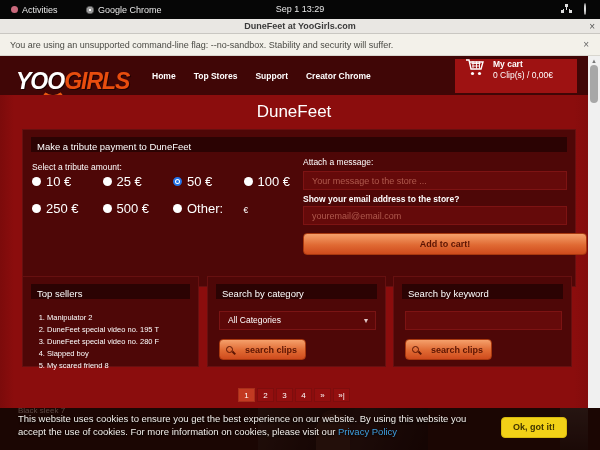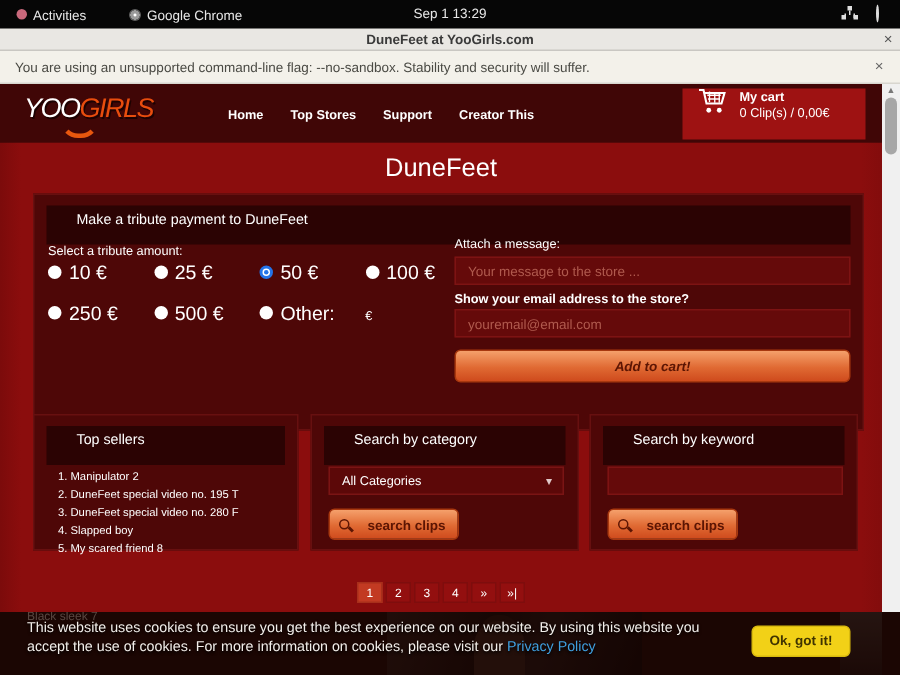--- a/index.html
+++ b/index.html
@@ -20,62 +20,62 @@
   #titlebar .t { width:100%; text-align:center; line-height:15px; font-weight:bold; display:block; }
   .close-x { position:absolute; right:5px; top:0; line-height:15px; color:#555; font-size:10px; cursor:default; }
 
   
   #warnbar { left:0; top:34px; width:600px; height:22px; background:#f3f1ea; color:#4a4a44; font-size:9px; border-bottom:1px solid #d8d6cf; }
   #warnbar .msg { position:absolute; left:10px; top:0; line-height:22px; }
   #warnbar .wx { position:absolute; right:11px; top:0; line-height:22px; color:#666; font-size:10px; }
 
   
   #siteheader { left:0; top:56px; width:588px; height:39px; background:#400606; }
-  #logo { position:absolute; left:16px; top:6px; font-size:18px; font-weight:normal; font-style:italic; letter-spacing:-1px; white-space:nowrap; }
+  #logo { position:absolute; left:16px; top:12px; font-size:23px; font-weight:bold; font-style:italic; letter-spacing:-1px; white-space:nowrap; }
   #logo .yoo { color:#ffffff; text-shadow:1px 1px 0 #1c0202; }
   #logo .girls { color:#e84d0e; text-shadow:1px 1px 0 #1c0202; }
   #logo .smile { position:absolute; left:24px; top:18px; width:26px; height:12px; border:3px solid #e8570e; border-top:none; border-left-color:transparent; border-right-color:transparent; border-radius:0 0 14px 14px; }
   #nav { position:absolute; left:152px; top:0; height:39px; display:flex; align-items:center; gap:18px; }
   .nav-item { color:#fff; font-size:8.5px; font-weight:bold; cursor:pointer; white-space:nowrap; }
   #cartbox { position:absolute; left:455px; top:3px; width:122px; height:34px; background:#9e1212; display:flex; align-items:flex-start; }
   #cartbox svg { margin-left:10px; }
   #cartbox .txt { margin-left:8px; color:#fff; font-size:8.5px; line-height:1.35; }
   #cartbox .txt b { font-weight:bold; }
 
   
   #scrollbar { left:588px; top:56px; width:12px; height:394px; background:#f0f0f0; }
   #scrollbar .arr { position:absolute; left:0; width:12px; text-align:center; color:#777; font-size:6px; line-height:8px; }
   #sb-thumb { position:absolute; left:2px; top:9px; width:8px; height:38px; background:#a7a7a7; border-radius:4px; }
 
   
   #page { left:0; top:95px; width:588px; height:355px; background:linear-gradient(90deg,#7c0b0b 0px,#8b0d0d 14px,#8b0d0d 574px,#830c0c 588px); overflow:hidden; }
   #page-title { position:absolute; left:0; top:7px; width:100%; text-align:center; color:#fff; font-size:17px; }
 
   .panel { position:absolute; background:#4e0707; border:1px solid #671010; }
-  .panel-header { position:absolute; left:8px; right:8px; top:7px; height:26px; background:#2b0303; color:#fff; font-size:9.5px; line-height:19px; padding-left:20px; }
+  .panel-header { position:absolute; left:8px; right:8px; top:7px; height:15px; background:#2b0303; color:#fff; font-size:9.5px; line-height:19px; padding-left:6px; }
 
   #tribute-panel { left:22px; top:34px; width:554px; height:158px; }
   .lbl { position:absolute; color:#fff; font-size:8.5px; }
 
   #amount-grid { position:absolute; left:9px; top:44px; width:282px; display:grid; grid-template-columns:repeat(4,1fr); row-gap:12px; }
   .radio-cell { display:flex; align-items:center; gap:5px; color:#fff; font-size:13px; cursor:pointer; }
   .radio { width:9px; height:9px; border-radius:50%; background:#fff; flex:0 0 9px; position:relative; }
   .radio.checked { background:#fff; border:2px solid #2474e8; }
   .radio.checked::after { content:""; position:absolute; left:1px; top:1px; width:3px; height:3px; border-radius:50%; background:#2474e8; }
   .other-cell { display:flex; flex-direction:column; }
   .other-input { width:56px; height:21px; background:#5c0707; border:1px solid #7a1414; color:#c4574a; font-size:8.5px; padding-left:6px; font-family:"Liberation Sans",sans-serif; }
   .euro { color:#fff; font-size:8.5px; margin-top:4px; }
 
   .red-input { background:#650a0a; border:1px solid #7d1313; color:#fff; font-size:9px; padding-left:8px; font-family:"Liberation Sans",sans-serif; }
   .red-input::placeholder { color:#b05a4e; opacity:1; }
 
   #msg-input { position:absolute; left:280px; top:41px; width:264px; height:19px; }
   #email-input { position:absolute; left:280px; top:76px; width:264px; height:19px; }
   .orange-btn { background:linear-gradient(#f5a06b,#e06a33 55%,#cf4b1d); border:1px solid #a8380f; border-radius:4px; color:#5c1503; font-weight:bold; font-size:9px; cursor:pointer; font-family:"Liberation Sans",sans-serif; }
-  #addcart-btn { position:absolute; left:280px; top:103px; width:264px; height:22px;font-style:italic; }
+  #addcart-btn { position:absolute; left:280px; top:103px; width:284px; height:22px; }
 
   #sellers-panel { left:22px; top:181px; width:177px; height:91px; }
   #sellers-list { position:absolute; left:14px; top:35px; color:#fff; font-size:7.5px; line-height:1.6; list-style-position:outside; margin-left:10px; }
   #cat-panel { left:207px; top:181px; width:179px; height:91px; }
   #cat-select { position:absolute; left:11px; top:34px; width:157px; height:19px; background:#5c0808; border:1px solid #7a1414; color:#fff; font-size:8.5px; line-height:17px; padding-left:8px; cursor:pointer; }
   #cat-select .caret { position:absolute; right:7px; top:0; color:#e0c9c9; font-size:8px; }
   #kw-panel { left:393px; top:181px; width:179px; height:91px; }
   #kw-input { position:absolute; left:11px; top:34px; width:157px; height:19px; }
   .search-btn { position:absolute; left:11px; top:62px; height:21px; padding:0 8px 0 6px; display:flex; align-items:center; gap:12px; }
   .mag { width:7px; height:7px; border:1.5px solid #5c1503; border-radius:50%; position:relative; display:inline-block; }
@@ -136,21 +136,21 @@
 
 <div id="siteheader" class="abs">
   <div id="logo">
     <span class="yoo">YOO</span><span class="girls">GIRLS</span>
     <span class="smile"></span>
   </div>
   <nav id="nav">
       <span class="nav-item">Home</span>
       <span class="nav-item">Top Stores</span>
       <span class="nav-item">Support</span>
-      <span class="nav-item">Creator This</span>
+      <span class="nav-item">Creator Chrome</span>
     </nav>
   <div id="cartbox">
     <svg width="20" height="18" viewBox="0 0 20 18">
       <path d="M1 1 h3 l2 9 h10 l2 -7 h-13" fill="none" stroke="#fff" stroke-width="1.4"></path>
       <path d="M6.5 4.5 h9 M7 7 h8 M8 2 v7 M11.5 2.5 v7 M14.5 2.5 v7" stroke="#fff" stroke-width="0.9"></path>
       <circle cx="7.5" cy="14.5" r="1.6" fill="#fff"></circle>
       <circle cx="14.5" cy="14.5" r="1.6" fill="#fff"></circle>
     </svg>
     <div class="txt">
       <div><b>My cart</b></div>

